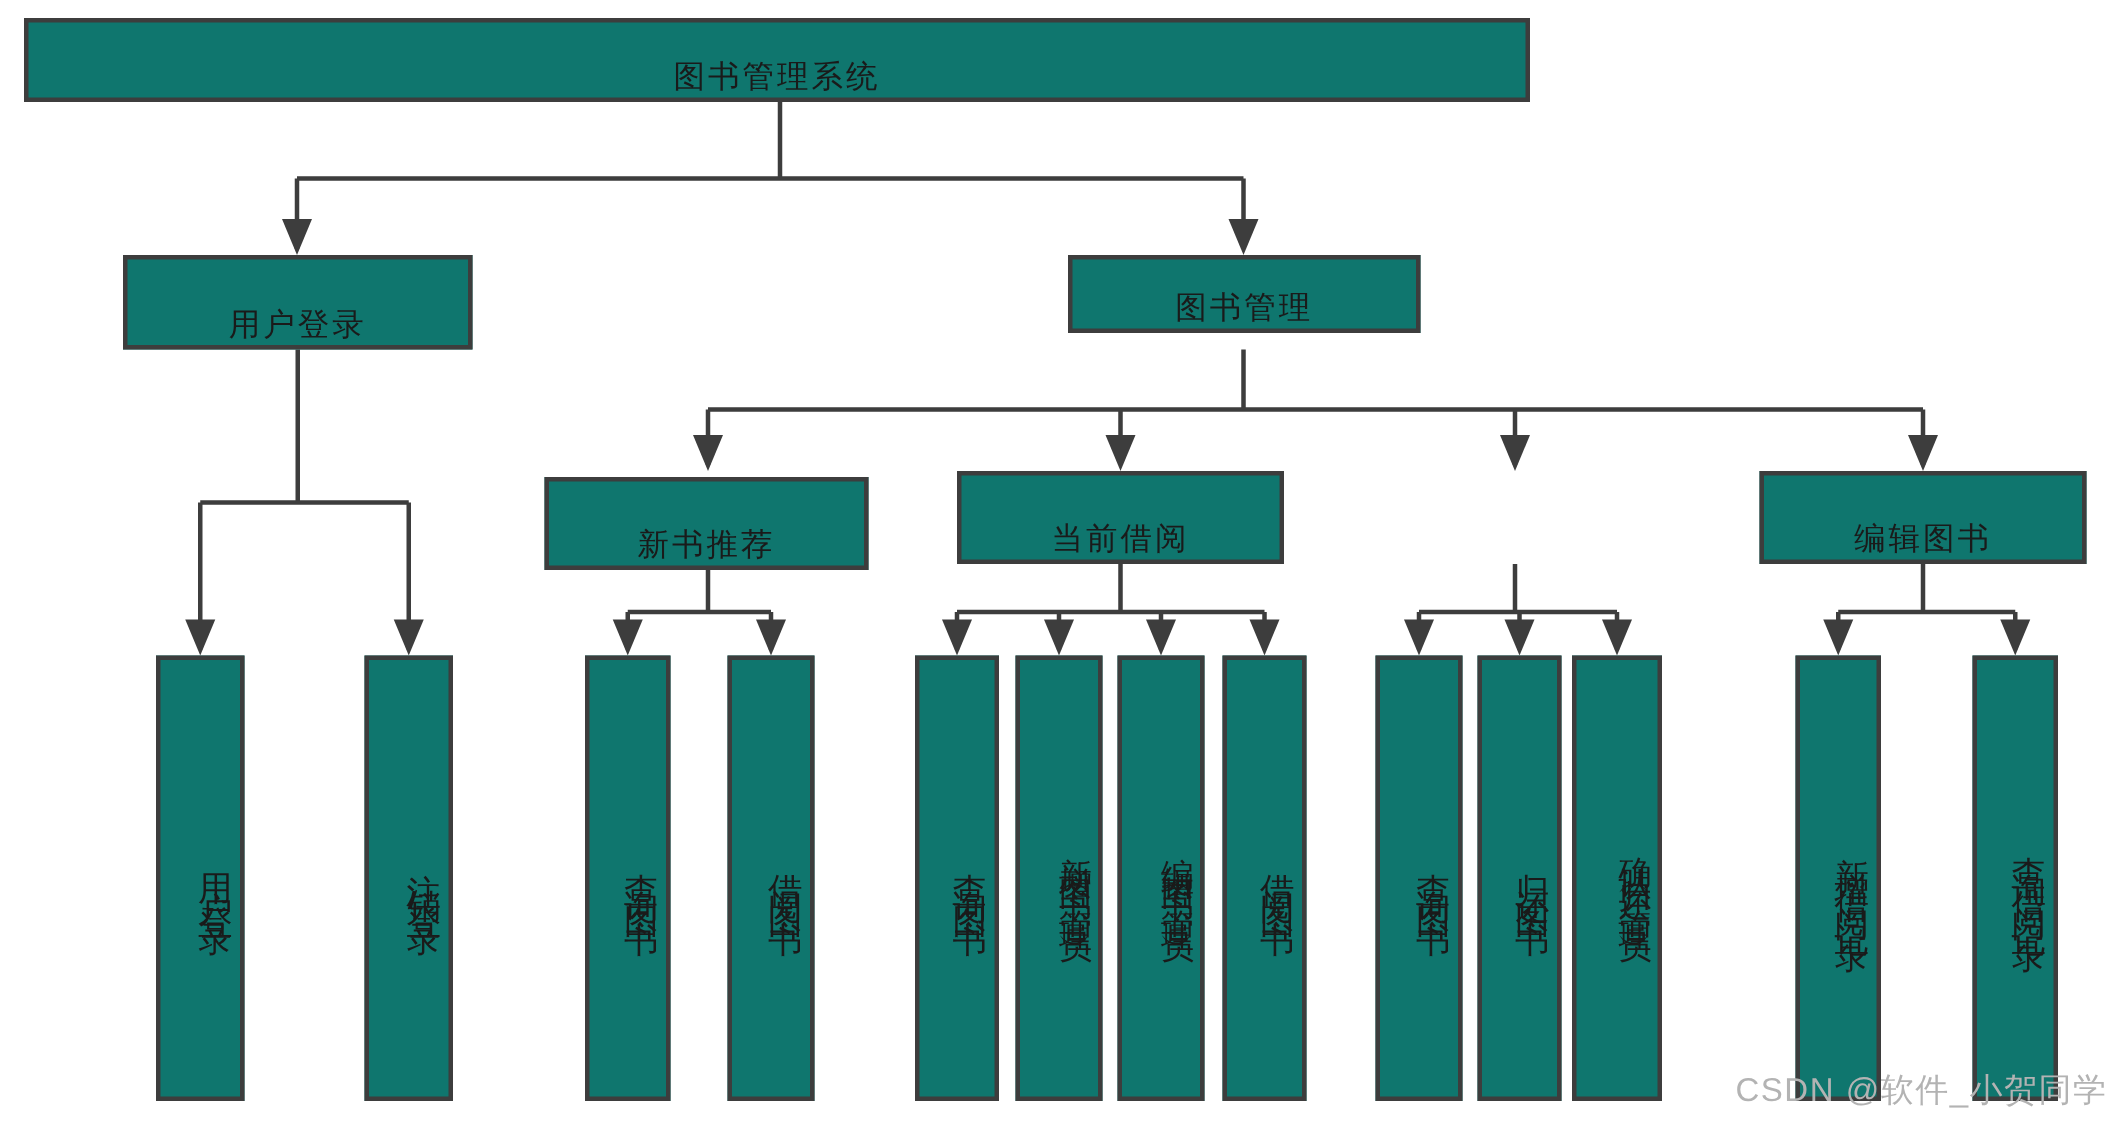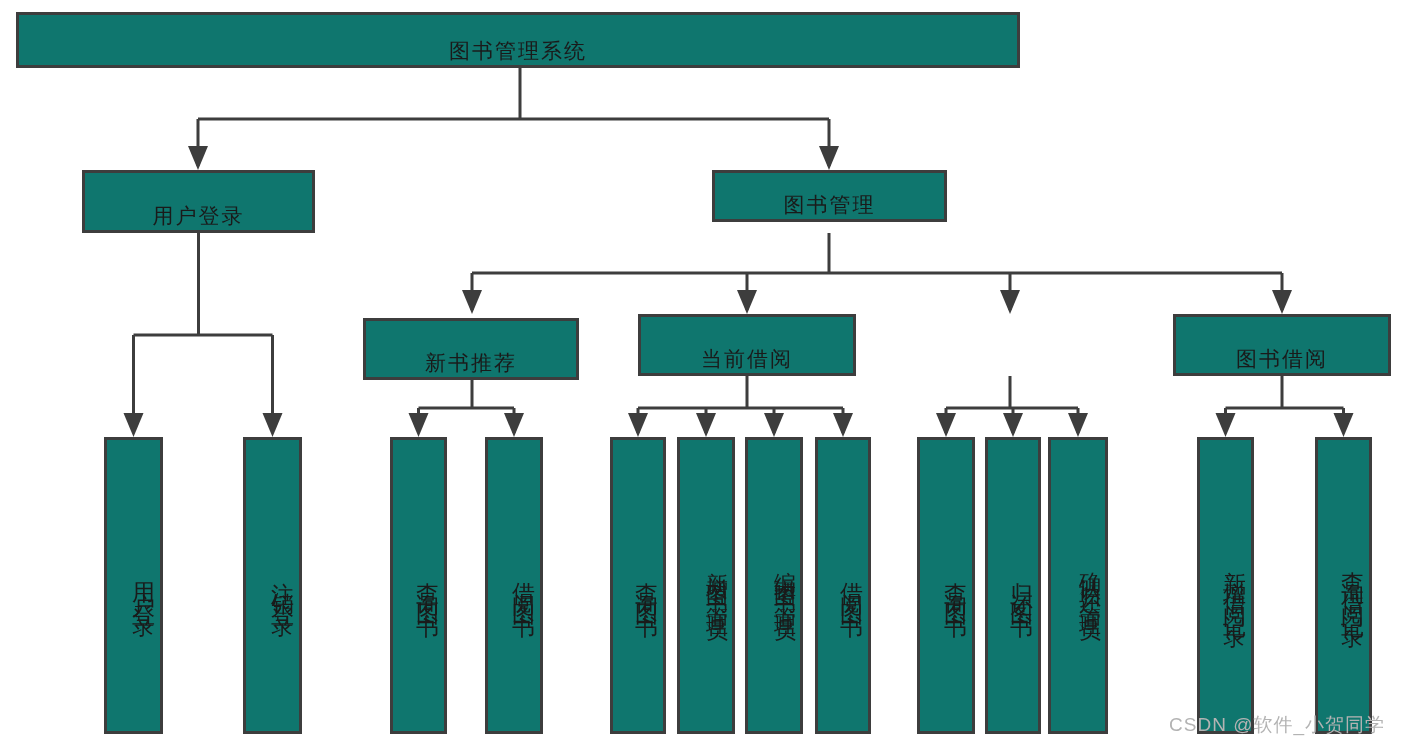--- a/index.html
+++ b/index.html
@@ -52,23 +52,23 @@
     font-size:23px;
     letter-spacing:11px;
     white-space:normal;
   }
   .leaf.long{
     font-size:22px;
     letter-spacing:7px;
   }
   .watermark{
     position:absolute;
-    right:20px;
+    right:0;
     top:712px;
-    font-size:19px;
+    font-size:22px;
     letter-spacing:1px;
     color:var(--watermark);
     pointer-events:none;
   }
 </style>
 </head>
 <body>
 
 <div class="canvas">
 
@@ -120,21 +120,21 @@
     <span>图书管理</span>
   </div>
 
   <div class="node" style="left:363px;top:318px;width:216px;height:62px">
     <span>新书推荐</span>
   </div>
   <div class="node" style="left:638px;top:314px;width:218px;height:62px">
     <span>当前借阅</span>
   </div>
   <div class="node" style="left:1173px;top:314px;width:218px;height:62px">
-    <span>图书借阅</span>
+    <span>编辑图书</span>
   </div>
 
   <div class="node leaf" style="left:104px;top:437px;width:59px;height:297px">
     <span>用户登录</span>
   </div>
   <div class="node leaf" style="left:243px;top:437px;width:59px;height:297px">
     <span>注销登录</span>
   </div>
 
   <div class="node leaf" style="left:390px;top:437px;width:57px;height:297px">

